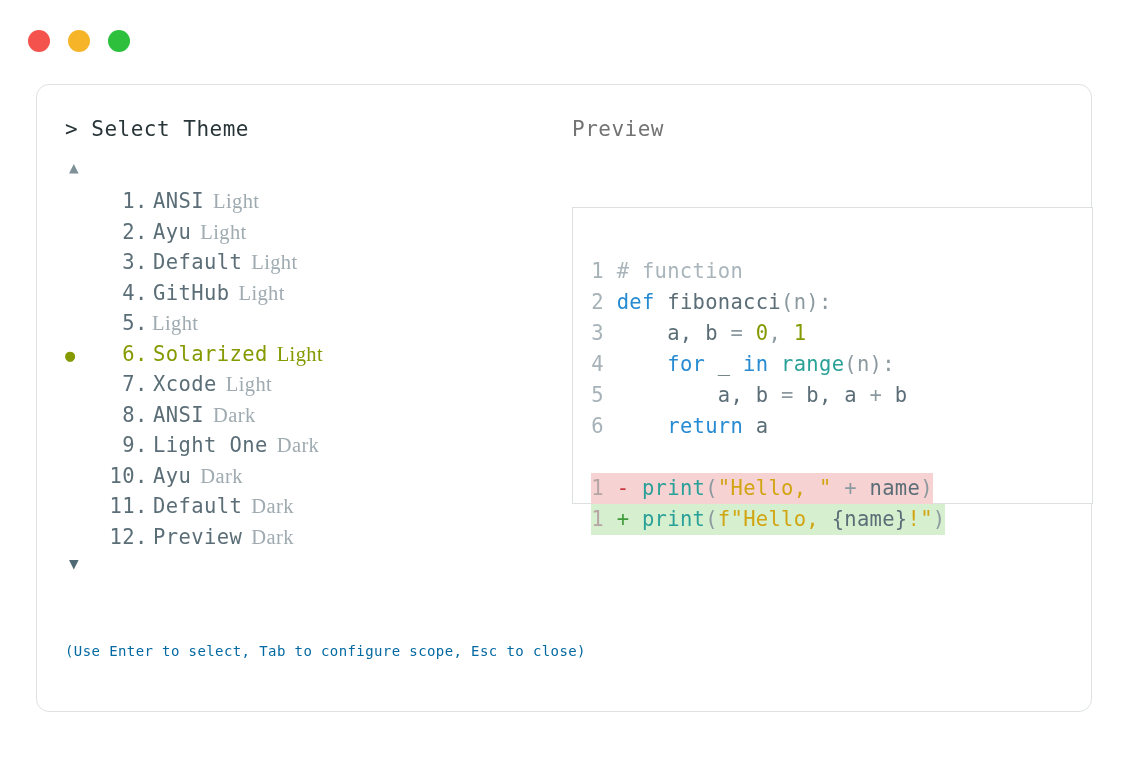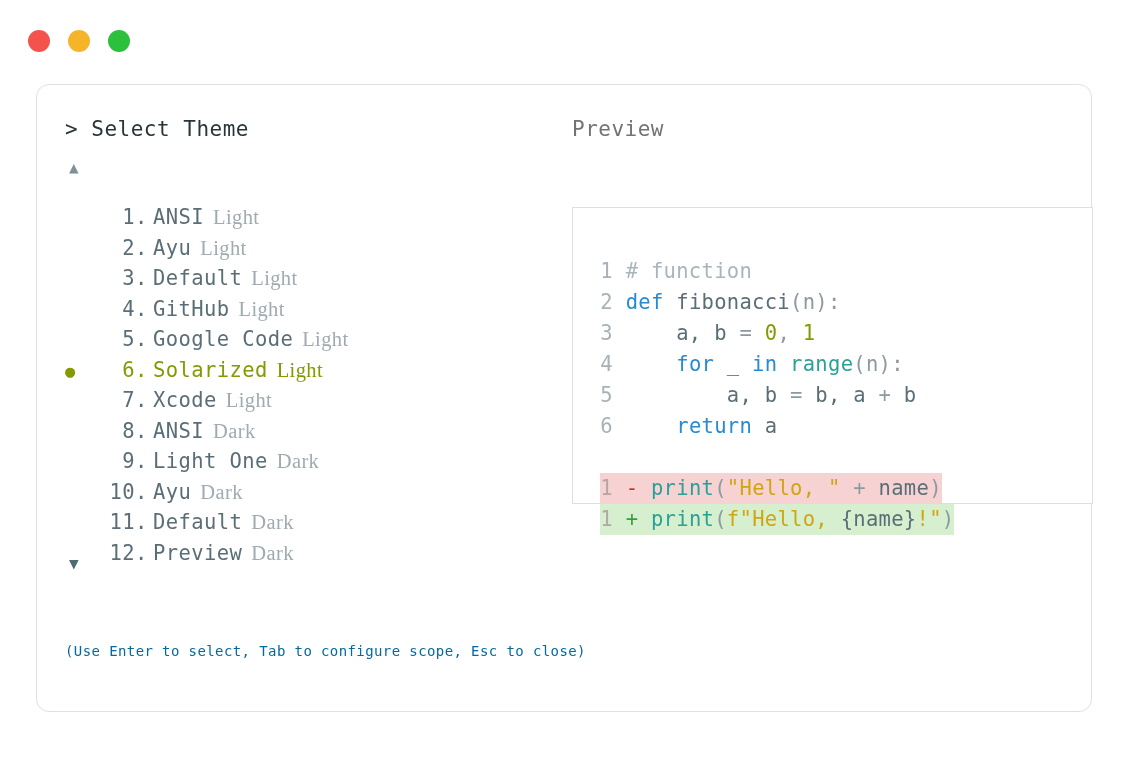--- a/index.html
+++ b/index.html
@@ -81,39 +81,39 @@
     text-align: left;
     color: #859900;
     font-size: 17px;
   }
   .idx {
     width: 44px; flex: 0 0 44px;
     text-align: right;
     color: #5B6E77;
   }
   .dot-sep { color: #5B6E77; width: 8px; flex: 0 0 8px; }
-  .tname   { color: #5B6E77; padding-left: 10px; margin-top: 16px; }
+  .tname   { color: #5B6E77; padding-left: 10px; }
   .tvar    { color: #9FABB1; padding-left: 9px; font-family: Liberation Serif, serif; }
 
   .theme-row.selected .idx,
   .theme-row.selected .dot-sep,
   .theme-row.selected .tname,
   .theme-row.selected .tvar { color: #859900; }
 
   
   .preview-box {
     position: absolute;
     left: 507px; top: 90px;
     width: 521px; height: 297px;
     border: 1px solid #DCE0E1;
     background: #FFFFFF;
   }
   .code {
     position: absolute;
-    left: 27px; top: 48px;
+    left: 18px; top: 48px;
     font-size: 20.5px;
     line-height: 31px;
     letter-spacing: 0.3px;
     white-space: pre;
   }
   .cline { height: 31px; white-space: pre; display: block; }
   .ln {
     color: #A6B2B7;
     display: inline-block;
     width: 13px;
@@ -164,21 +164,21 @@
         <div class="preview-title">Preview</div>
       </div>
 
       <div class="list-col">
         <div class="arrow arrow-up">▲</div>
         <div class="theme-list" id="theme-list">
             <div class="theme-row"><span class="bullet"></span><span class="idx">1</span><span class="dot-sep">.</span><span class="tname">ANSI</span><span class="tvar">Light</span></div>
             <div class="theme-row"><span class="bullet"></span><span class="idx">2</span><span class="dot-sep">.</span><span class="tname">Ayu</span><span class="tvar">Light</span></div>
             <div class="theme-row"><span class="bullet"></span><span class="idx">3</span><span class="dot-sep">.</span><span class="tname">Default</span><span class="tvar">Light</span></div>
             <div class="theme-row"><span class="bullet"></span><span class="idx">4</span><span class="dot-sep">.</span><span class="tname">GitHub</span><span class="tvar">Light</span></div>
-            <div class="theme-row"><span class="bullet"></span><span class="idx">5</span><span class="dot-sep">.</span><span class="tname">Google Code</span><span class="tvar">Light</span></div>
+            <div class="theme-row"><span class="bullet"></span><span class="idx">5</span><span class="dot-sep">.</span><span class="tvar">Light</span></div>
             <div class="theme-row selected"><span class="bullet">●</span><span class="idx">6</span><span class="dot-sep">.</span><span class="tname">Solarized</span><span class="tvar">Light</span></div>
             <div class="theme-row"><span class="bullet"></span><span class="idx">7</span><span class="dot-sep">.</span><span class="tname">Xcode</span><span class="tvar">Light</span></div>
             <div class="theme-row"><span class="bullet"></span><span class="idx">8</span><span class="dot-sep">.</span><span class="tname">ANSI</span><span class="tvar">Dark</span></div>
             <div class="theme-row"><span class="bullet"></span><span class="idx">9</span><span class="dot-sep">.</span><span class="tname">Light One</span><span class="tvar">Dark</span></div>
             <div class="theme-row"><span class="bullet"></span><span class="idx">10</span><span class="dot-sep">.</span><span class="tname">Ayu</span><span class="tvar">Dark</span></div>
             <div class="theme-row"><span class="bullet"></span><span class="idx">11</span><span class="dot-sep">.</span><span class="tname">Default</span><span class="tvar">Dark</span></div>
             <div class="theme-row"><span class="bullet"></span><span class="idx">12</span><span class="dot-sep">.</span><span class="tname">Preview</span><span class="tvar">Dark</span></div>
           </div>
         <div class="arrow arrow-down">▼</div>
       </div>

